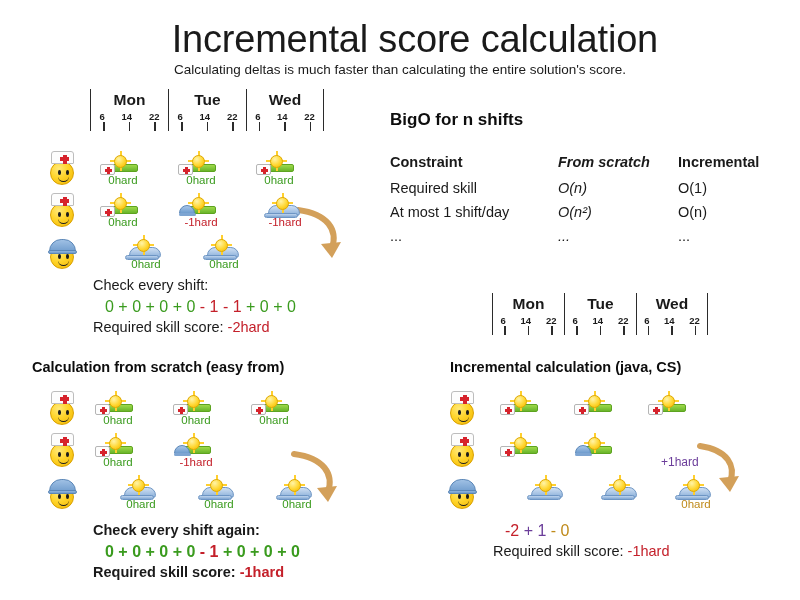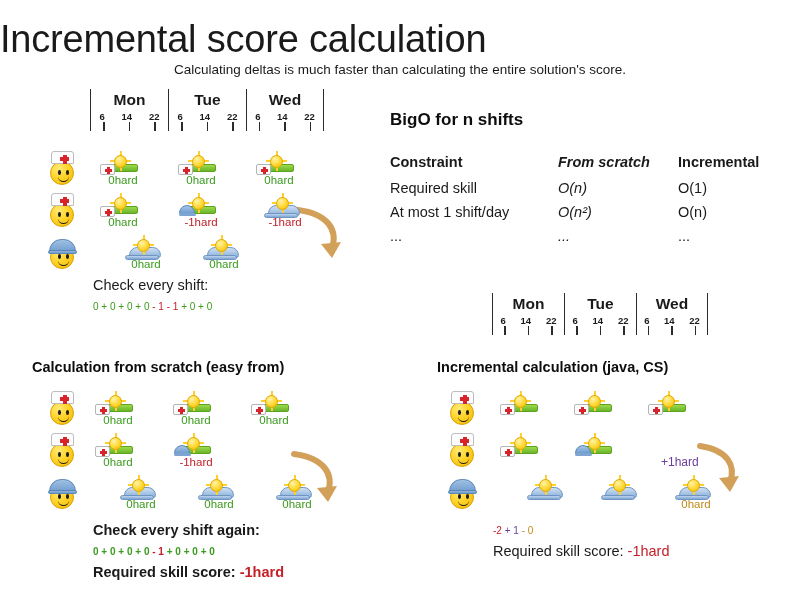--- a/index.html
+++ b/index.html
@@ -8,21 +8,21 @@
     background:#ffffff;
     font-family:"Liberation Sans", sans-serif;
     color:#111111;
     overflow:hidden;
     position:relative;
   }
 
   
   #main-title{
     position:absolute;left:0;top:18px;width:658px;
-    text-align:left;font-size:38px;font-weight:400;color:#1a1a1a;
+    text-align:right;font-size:38px;font-weight:400;color:#1a1a1a;
     letter-spacing:-0.2px;
   }
   #subtitle{
     position:absolute;left:0;top:62px;width:800px;
     text-align:center;font-size:13.5px;font-weight:400;color:#1a1a1a;
   }
 
   
   .ruler{position:absolute;}
   .ruler .days{display:flex;}
@@ -122,21 +122,21 @@
   .score-orange{color:#bf8a1a;}
 
   
   .free-lbl{position:absolute;font-size:11.5px;line-height:13px;white-space:nowrap;}
 
   
   .sec-head{position:absolute;font-size:14.5px;font-weight:bold;color:#0d0d0d;white-space:nowrap;}
 
   
   .caption{position:absolute;font-size:14.5px;line-height:21px;color:#1a1a1a;white-space:nowrap;}
-  .caption .sum{font-size:10px;}
+  .caption .sum{font-size:16px;margin-left:12px;}
   .g{color:#3a9b1e;} .r{color:#c4202a;} .p{color:#6b3d9a;} .o{color:#bf8a1a;}
 
   
   #bigo-title{position:absolute;left:390px;top:110px;font-size:17px;font-weight:bold;color:#0d0d0d;}
   #bigo-table{position:absolute;left:390px;top:152px;font-size:14.5px;color:#1a1a1a;border-collapse:collapse;}
   #bigo-table td,#bigo-table th{text-align:left;padding:0 0 3px 0;font-weight:400;line-height:21px;}
   #bigo-table th{font-weight:bold;padding-bottom:5px;}
   #bigo-table .c0{width:168px;}
   #bigo-table .c1{width:120px;font-style:italic;}
 
@@ -316,20 +316,21 @@
       <div class="ray" style="left:26px;top:5px;width:5px;height:2px;"></div>
       <div class="sun"></div>
       <div class="bar blue-body"></div>
       <div class="blue-brim"></div>
       <div class="lbl score-zero">0hard</div>
     </div>
   </div>
 <div class="caption" id="cap-top-left" style="left:93px;top:275px;">
   <div>Check every shift:</div>
   <div class="sum" id="sum-top-left"><span class="g">0</span><span class="g"> + </span><span class="g">0</span><span class="g"> + </span><span class="g">0</span><span class="g"> + </span><span class="g">0</span><span class="g"> </span><span class="r">- </span><span class="r">1</span><span class="r"> - </span><span class="r">1</span><span class="g"> + </span><span class="g">0</span><span class="g"> + </span><span class="g">0</span></div>
+  <div><span>Required skill score: </span><span class="r">-2hard</span></div>
 </div>
 
 <div id="bigo-title">BigO for n shifts</div>
 <table id="bigo-table">
   <thead>
       <tr id="bigo-head">
         <th class="c0">Constraint</th>
         <th class="c1">From scratch</th>
         <th class="c2">Incremental</th>
       </tr>
@@ -524,21 +525,21 @@
       <div class="blue-brim"></div>
       <div class="lbl score-zero">0hard</div>
     </div>
   </div>
 <div class="caption" id="cap-bottom-left" style="left:93px;top:520px;font-weight:bold;">
   <div>Check every shift again:</div>
   <div class="sum" id="sum-bottom-left"><span class="g">0</span><span class="g"> + </span><span class="g">0</span><span class="g"> + </span><span class="g">0</span><span class="g"> + </span><span class="g">0</span><span class="g"> </span><span class="r">- </span><span class="r">1</span><span class="g"> + </span><span class="g">0</span><span class="g"> + </span><span class="g">0</span><span class="g"> + </span><span class="g">0</span></div>
   <div><span>Required skill score: </span><span class="r">-1hard</span></div>
 </div>
 
-<div class="sec-head" style="left:437px;top:359px;text-align:center;">Incremental calculation (java, CS)</div>
+<div class="sec-head" style="left:450px;top:359px;text-align:center;">Incremental calculation (java, CS)</div>
 <div id="panel-bottom-right">
     <div class="emp nurse" style="left: 448px; top: 391px;">
       <div class="face">
         <div class="eye l"></div>
         <div class="eye r"></div>
         <div class="mouth"></div>
       </div>
       <div class="cap">
         <div class="cross-v"></div>
         <div class="cross-h"></div>

